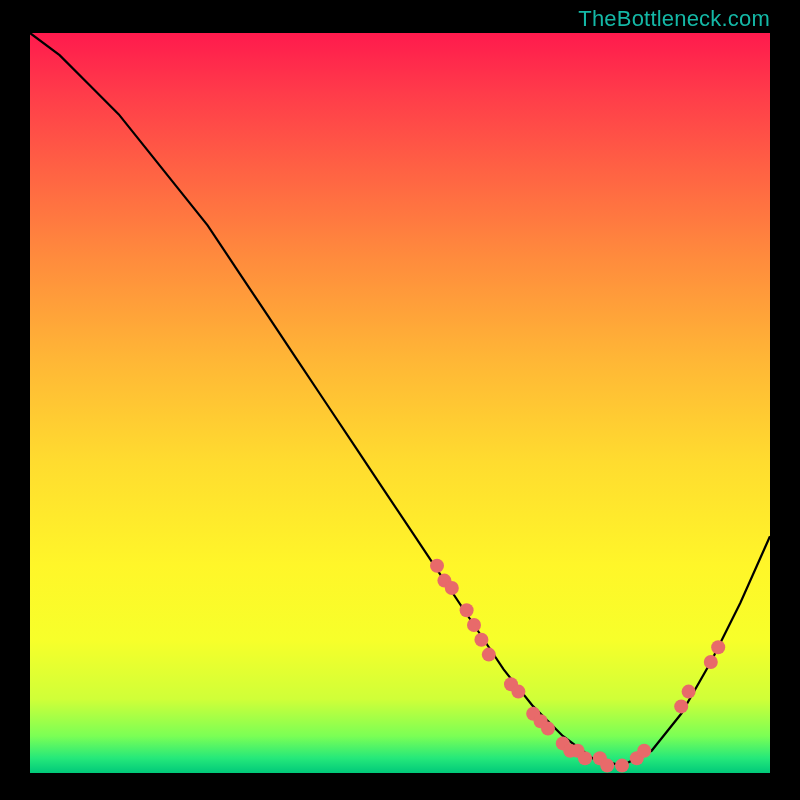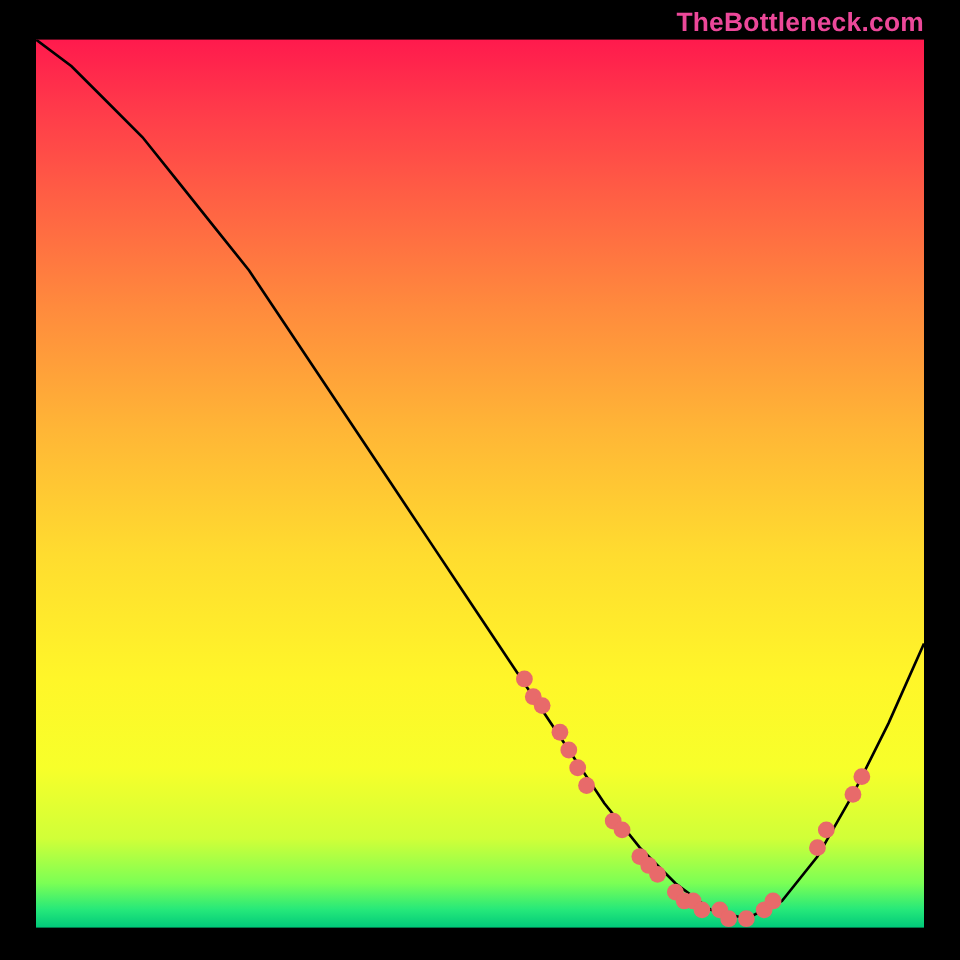--- a/index.html
+++ b/index.html
@@ -28,23 +28,23 @@
       #f7ff2a 82%,
       #d0ff38 90%,
       #7bff55 95%,
       #25e87a 98%,
       #00c97a 100%);
   }
   .watermark {
     position: absolute;
     top: 6px;
     right: 30px;
-    color: #ec4899;
+    color: #14b8a6;
     font-size: 22px;
-    font-weight: 700;
+    font-weight: 400;
     letter-spacing: 0.2px;
     user-select: none;
   }
   svg {
     position: absolute;
     left: 0;
     top: 0;
   }
 </style>
 </head>

